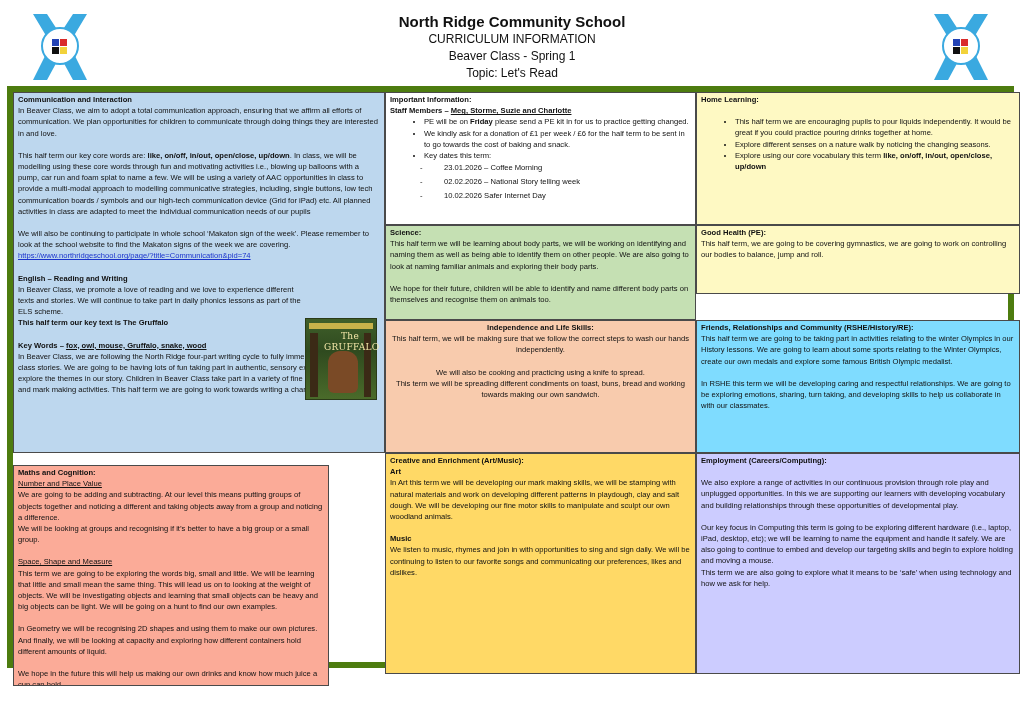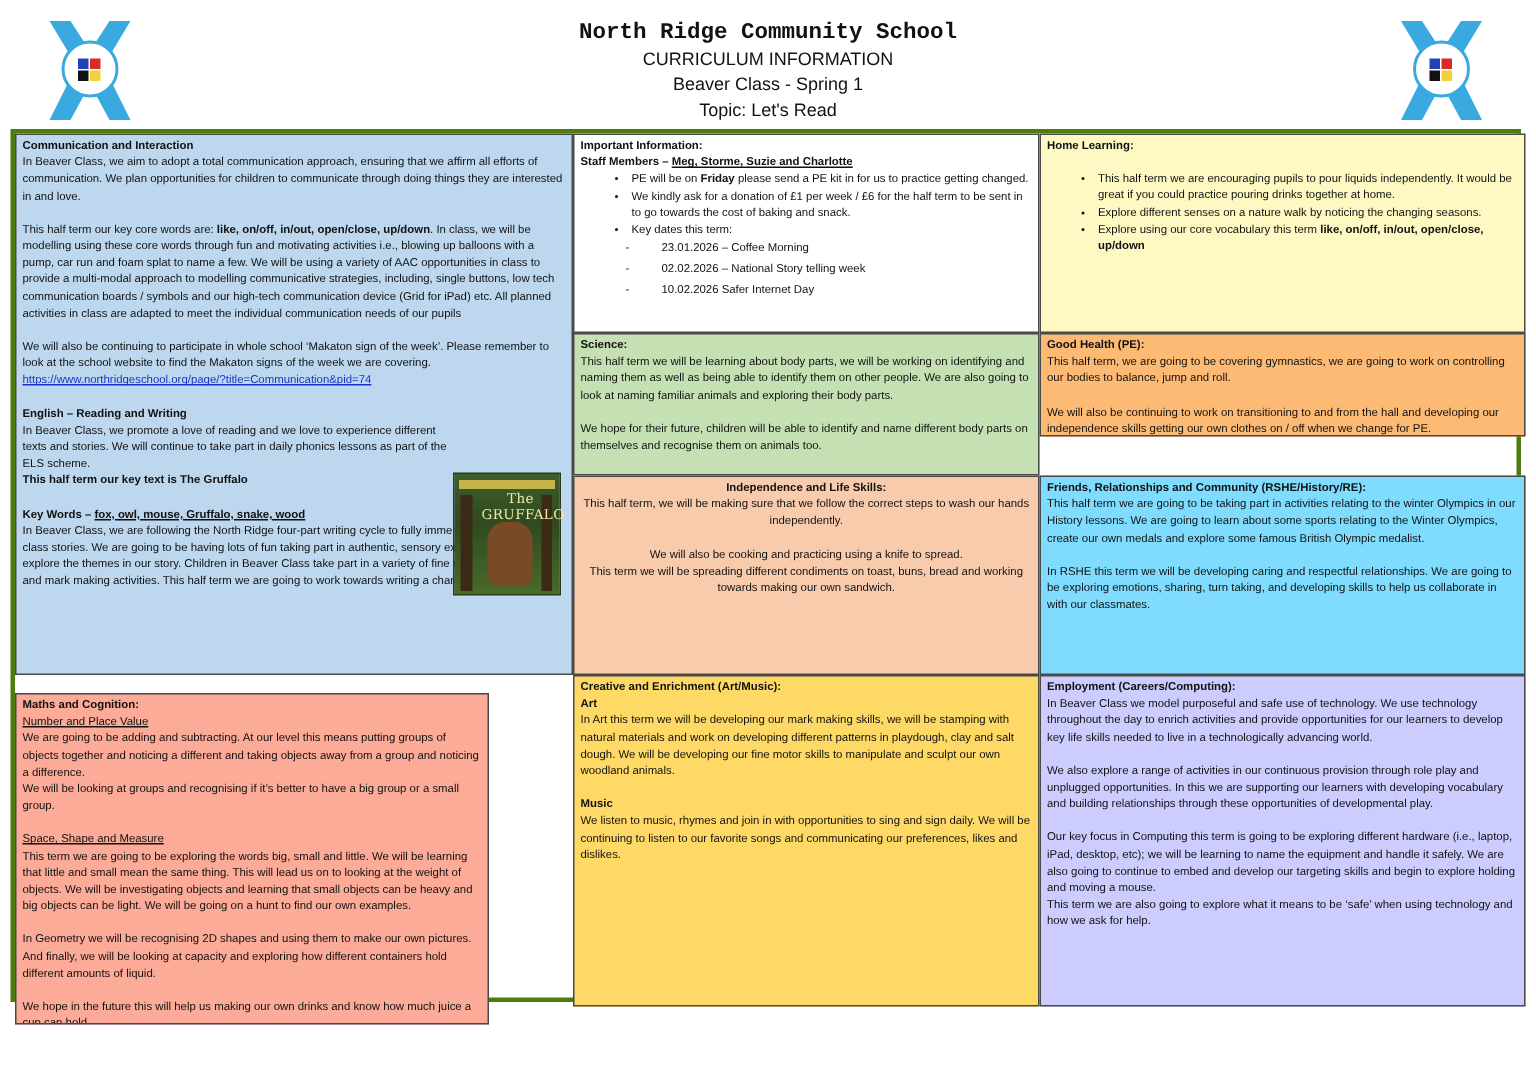--- a/index.html
+++ b/index.html
@@ -1,47 +1,47 @@
 <!DOCTYPE html>
 <html><head>
 <meta charset="utf-8">
 <style>
   html, body { margin: 0; padding: 0; background: #ffffff; }
   body { width: 1024px; height: 725px; position: relative; overflow: hidden; font-family: "Liberation Sans", sans-serif; color: #111; }
 
   .header { position: absolute; left: 0; top: 0; width: 1024px; height: 86px; }
   .header .titles { position: absolute; left: 0; right: 0; top: 12px; text-align: center; }
-  .header .school { font-size: 15px; font-weight: bold; line-height: 19px; font-family: Liberation Mono, monospace; }
+  .header .school { font-size: 15px; font-weight: bold; line-height: 19px; }
   .header .sub { font-size: 12px; line-height: 17px; }
   .logo { position: absolute; top: 12px; width: 70px; height: 70px; }
   .logo.left { left: 25px; }
   .logo.right { left: 926px; }
 
-  .grid { position: absolute; left: 7px; top: 86px; width: 1007px; height: 582px; border: 3px solid #4d7c0f; box-sizing: border-box; }
+  .grid { position: absolute; left: 7px; top: 86px; width: 1007px; height: 582px; border: 6px solid #4d7c0f; box-sizing: border-box; }
   .cell { position: absolute; box-sizing: border-box; border: 1px solid #4a4a4a; padding: 1px 4px; font-size: 7.6px; line-height: 11.2px; overflow: hidden; }
   .cell p { margin: 0; }
   .cell .gap { height: 11px; }
   .cell b, .cell .bold { font-weight: bold; }
   .cell .u { text-decoration: underline; }
   .cell .title { font-weight: bold; }
   .cell ul { margin: 0; padding-left: 34px; list-style: disc; }
   .cell ul li { margin: 0; }
   .cell ul.dash { list-style: none; padding-left: 54px; }
   .cell ul.dash li { position: relative; line-height: 14px; }
   .cell ul.dash li::before { content: "-"; position: absolute; left: -24px; }
   .link { color: #1a33cc; text-decoration: underline; }
 
   .c-comm { left: 0px; top: 0px; width: 372px; height: 361px; background: #bdd7ee; }
   .c-math { left: 0px; top: 373px; width: 316px; height: 221px; background: #fbab98; }
   .c-imp  { left: 372px; top: 0px; width: 311px; height: 133px; background: #ffffff; }
   .c-sci  { left: 372px; top: 133px; width: 311px; height: 95px; background: #c5e0b3; }
   .c-ind  { left: 372px; top: 228px; width: 311px; height: 133px; background: #f8cbad; text-align: center; }
   .c-cre  { left: 372px; top: 361px; width: 311px; height: 221px; background: #ffd966; }
   .c-home { left: 683px; top: 0px; width: 324px; height: 133px; background: #fef9c3; }
-  .c-pe   { left: 683px; top: 133px; width: 324px; height: 69px; background: #fdba74; }
+  .c-pe   { left: 683px; top: 133px; width: 324px; height: 69px; background: #fef9c3; }
   .c-frc  { left: 683px; top: 228px; width: 324px; height: 133px; background: #7fdcff; }
   .c-emp  { left: 683px; top: 361px; width: 324px; height: 221px; background: #ccccff; }
 
   .book { position: absolute; left: 291px; top: 225px; width: 70px; height: 80px; background: linear-gradient(180deg, #3f5f2a 0%, #2f4a1f 40%, #4a6b2a 100%); border: 1px solid #2a3a18; }
   .book .band { position: absolute; left: 3px; right: 3px; top: 4px; height: 6px; background: #c8b24a; }
   .book .btitle { position: absolute; left: 2px; right: 0; top: 12px; text-align: center; font-family: "DejaVu Serif", serif; font-weight: normal; font-size: 9px; color: #f2e6a8; letter-spacing: 0.3px; padding-left: 16px; }
   .book .beast { position: absolute; left: 22px; top: 32px; width: 30px; height: 42px; background: #7a4a26; border-radius: 12px 12px 6px 6px; }
   .book .tree1 { position: absolute; left: 4px; top: 14px; width: 8px; height: 64px; background: #3b2a16; }
   .book .tree2 { position: absolute; right: 5px; top: 14px; width: 7px; height: 64px; background: #3b2a16; }
 </style>
@@ -160,32 +160,30 @@
       <li>This half term we are encouraging pupils to pour liquids independently. It would be great if you could practice pouring drinks together at home.</li>
       <li>Explore different senses on a nature walk by noticing the changing seasons.</li>
       <li><span>Explore using our core vocabulary this term </span><b>like, on/off, in/out, open/close, up/down</b></li>
     </ul>
   </div>
 
   <div class="cell c-pe">
     <p class="title">Good Health (PE):</p>
     <p>This half term, we are going to be covering gymnastics, we are going to work on controlling our bodies to balance, jump and roll.</p>
     <div class="gap"></div>
-    <p>We will also be continuing to work on transitioning to and from the hall and developing our independence skills getting our own clothes on / off when we change for PE.</p>
   </div>
 
   <div class="cell c-frc">
     <p class="title">Friends, Relationships and Community (RSHE/History/RE):</p>
     <p>This half term we are going to be taking part in activities relating to the winter Olympics in our History lessons. We are going to learn about some sports relating to the Winter Olympics, create our own medals and explore some famous British Olympic medalist.</p>
     <div class="gap"></div>
     <p>In RSHE this term we will be developing caring and respectful relationships. We are going to be exploring emotions, sharing, turn taking, and developing skills to help us collaborate in with our classmates.</p>
   </div>
 
   <div class="cell c-emp">
     <p class="title">Employment (Careers/Computing):</p>
-    <p>In Beaver Class we model purposeful and safe use of technology. We use technology throughout the day to enrich activities and provide opportunities for our learners to develop key life skills needed to live in a technologically advancing world.</p>
     <div class="gap"></div>
     <p>We also explore a range of activities in our continuous provision through role play and unplugged opportunities. In this we are supporting our learners with developing vocabulary and building relationships through these opportunities of developmental play.</p>
     <div class="gap"></div>
     <p>Our key focus in Computing this term is going to be exploring different hardware (i.e., laptop, iPad, desktop, etc); we will be learning to name the equipment and handle it safely. We are also going to continue to embed and develop our targeting skills and begin to explore holding and moving a mouse.</p>
     <p>This term we are also going to explore what it means to be ‘safe’ when using technology and how we ask for help.</p>
   </div>
 </div>
 
 </body></html>

